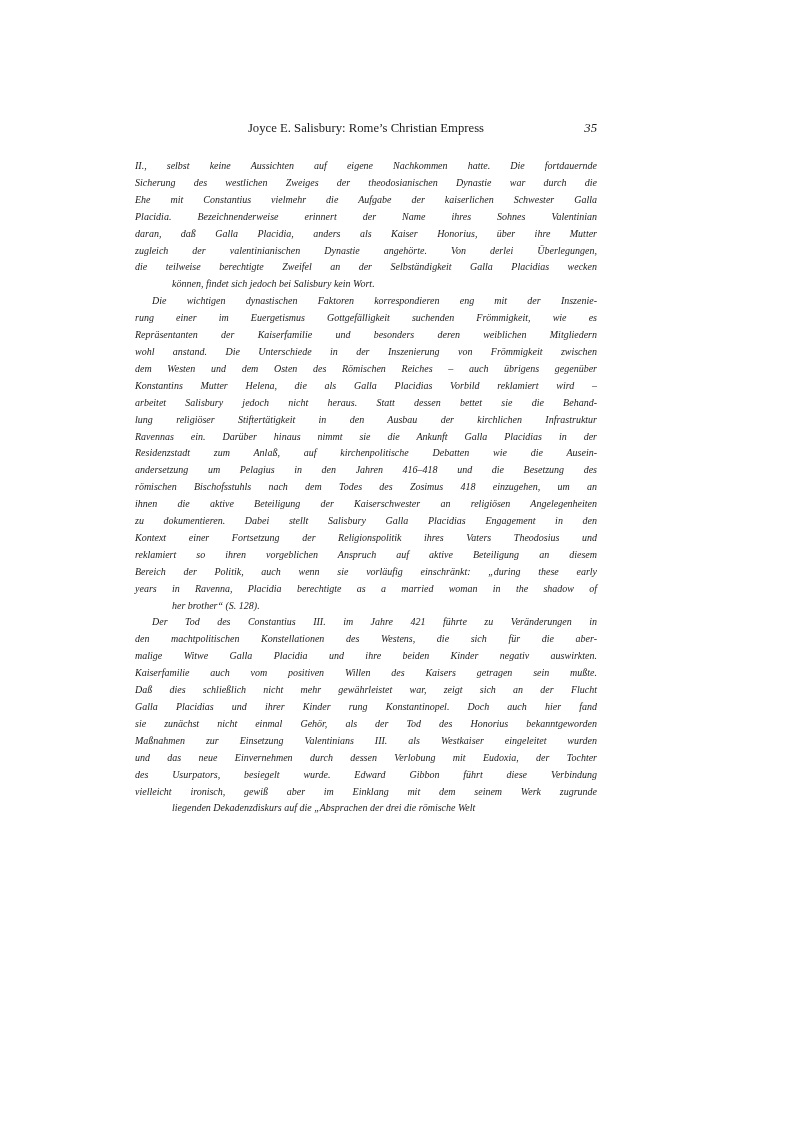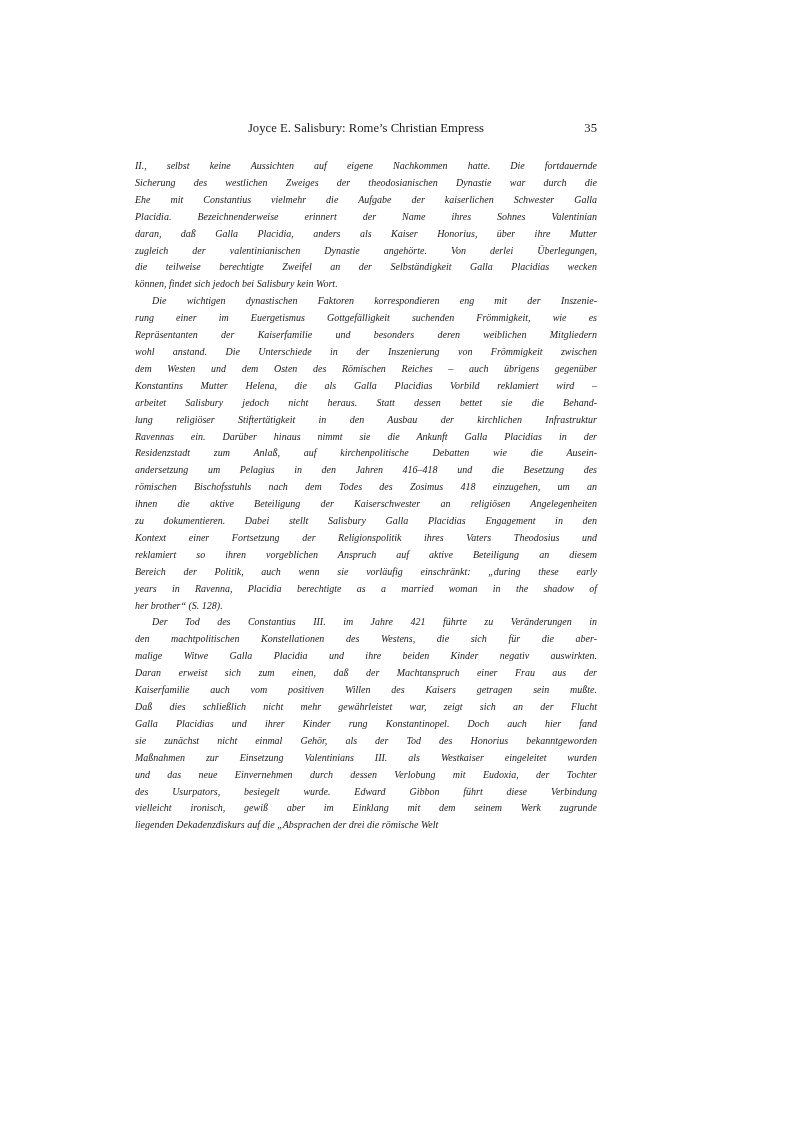--- a/index.html
+++ b/index.html
@@ -32,33 +32,34 @@
     line-height: 17px;
   }
   .rh-title {
     text-align: center;
     width: 100%;
   }
   .rh-page {
     position: absolute;
     right: 0;
     top: 0;
+    font-style: italic;
   }
   .body-copy {
     font-size: 10px;
     line-height: 16.9px;
     font-style: italic;
   }
   .para { text-rendering: optimizeLegibility; }
   .line {
     text-align: justify;
     text-align-last: justify;
     hyphens: none;
   }
-  .line.last { text-align-last: left; }
+  .line.last { text-align-last: left; margin-left: 37px; }
   .line.indent { padding-left: 17px; }
 </style>
 </head>
 <body>
 
 <div class="sheet">
   <div class="textblock">
     <div class="running-head">
       <div class="rh-title">Joyce E. Salisbury: Rome’s Christian Empress</div>
       <div class="rh-page">35</div>
@@ -92,21 +93,20 @@
           <div class="line">Kontext einer Fortsetzung der Religionspolitik ihres Vaters Theodosius und</div>
           <div class="line">reklamiert so ihren vorgeblichen Anspruch auf aktive Beteiligung an diesem</div>
           <div class="line">Bereich der Politik, auch wenn sie vorläufig einschränkt: „during these early</div>
           <div class="line">years in Ravenna, Placidia berechtigte as a married woman in the shadow of</div>
           <div class="line last">her brother“ (S. 128).</div>
         </div>
         <div class="para">
           <div class="line indent">Der Tod des Constantius III. im Jahre 421 führte zu Veränderungen in</div>
           <div class="line">den machtpolitischen Konstellationen des Westens, die sich für die aber-</div>
           <div class="line">malige Witwe Galla Placidia und ihre beiden Kinder negativ auswirkten.</div>
-          <div class="line">Daran erweist sich zum einen, daß der Machtanspruch einer Frau aus der</div>
           <div class="line">Kaiserfamilie auch vom positiven Willen des Kaisers getragen sein mußte.</div>
           <div class="line">Daß dies schließlich nicht mehr gewährleistet war, zeigt sich an der Flucht</div>
           <div class="line">Galla Placidias und ihrer Kinder rung Konstantinopel. Doch auch hier fand</div>
           <div class="line">sie zunächst nicht einmal Gehör, als der Tod des Honorius bekanntgeworden</div>
           <div class="line">Maßnahmen zur Einsetzung Valentinians III. als Westkaiser eingeleitet wurden</div>
           <div class="line">und das neue Einvernehmen durch dessen Verlobung mit Eudoxia, der Tochter</div>
           <div class="line">des Usurpators, besiegelt wurde. Edward Gibbon führt diese Verbindung</div>
           <div class="line">vielleicht ironisch, gewiß aber im Einklang mit dem seinem Werk zugrunde</div>
           <div class="line last">liegenden Dekadenzdiskurs auf die „Absprachen der drei die römische Welt</div>
         </div>

